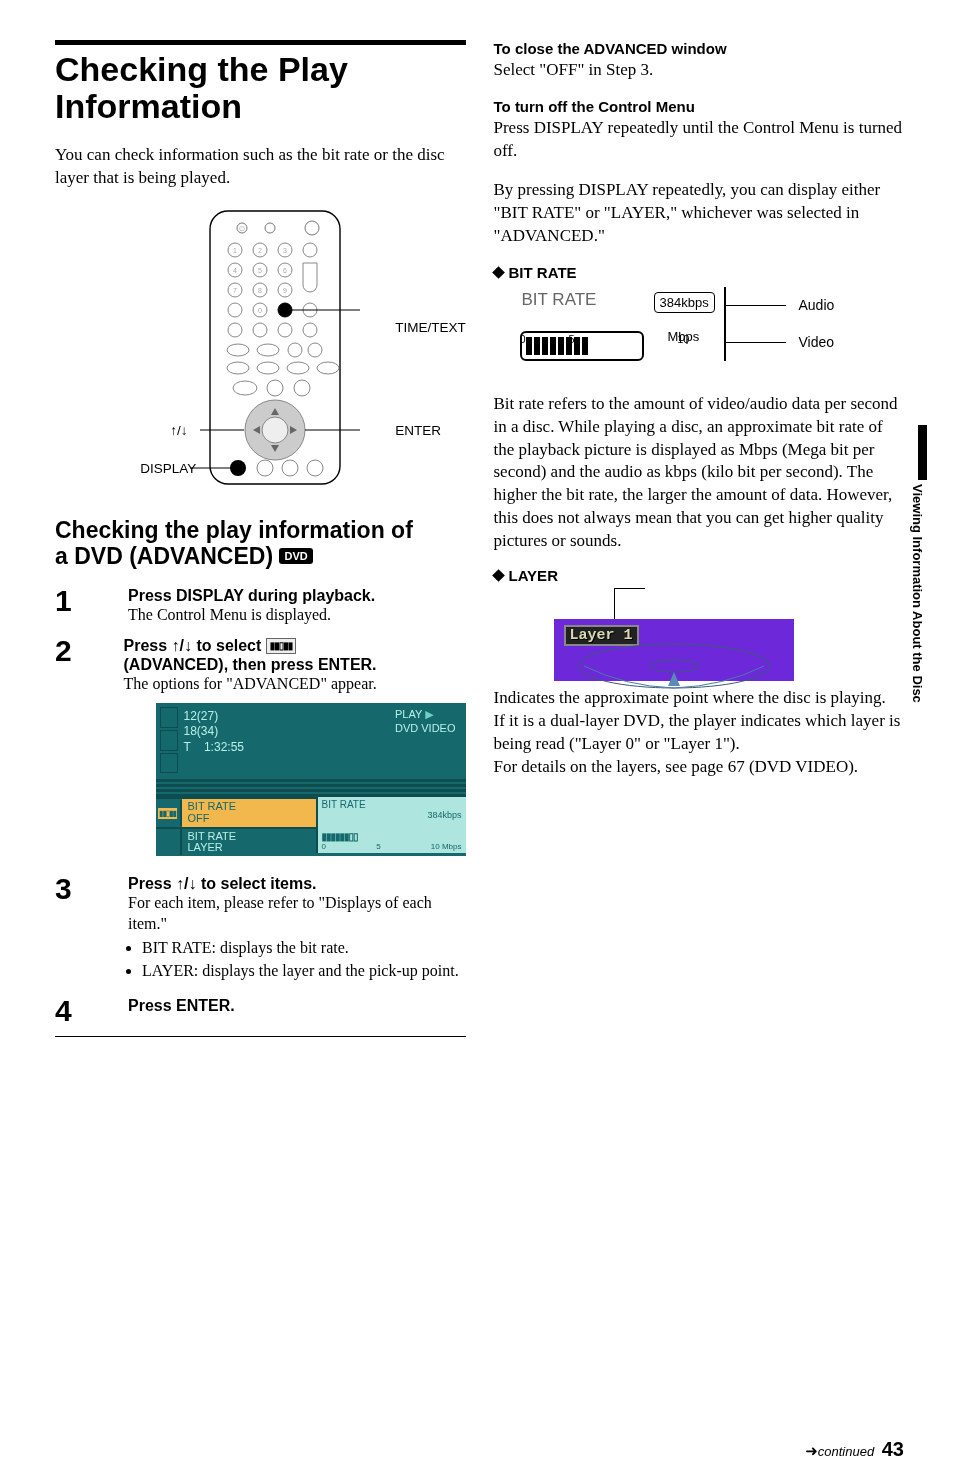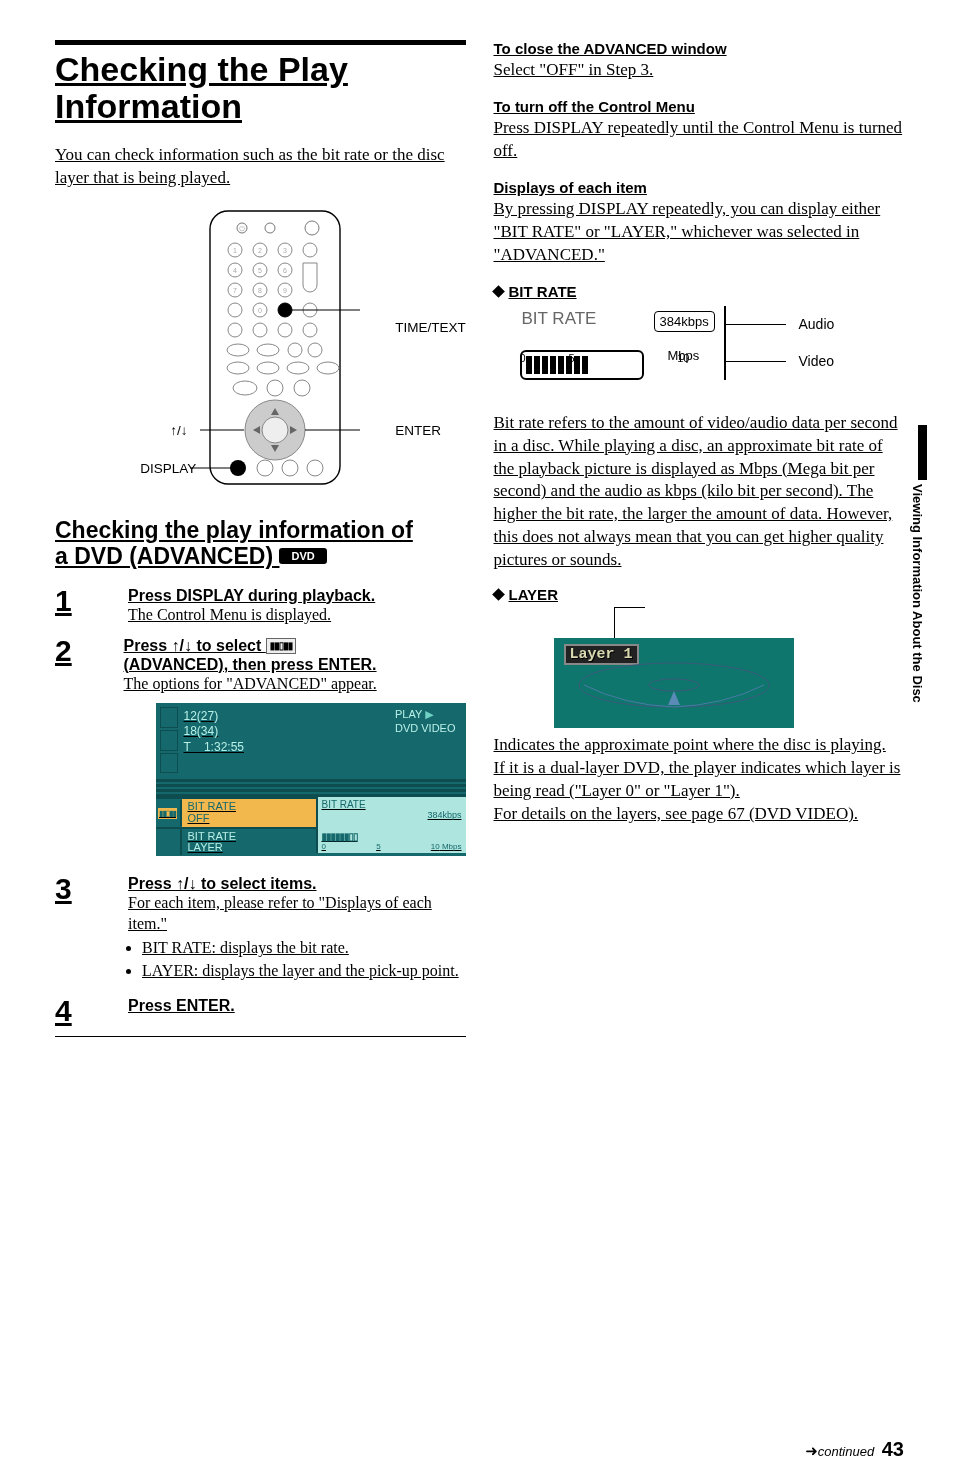--- a/index.html
+++ b/index.html
@@ -12,21 +12,20 @@
   }
   .page {
     padding: 40px 50px 30px 55px;
     position: relative;
     box-sizing: border-box;
     height: 1483px;
   }
   .cols {
     display: flex;
     gap: 28px;
-    text-decoration: underline;
   }
   .col {
     flex: 1;
     min-width: 0;
   }
   .rule {
     border-top: 5px solid #000;
     margin-bottom: 6px;
     width: 100%;
   }
@@ -64,21 +63,21 @@
     line-height: 1.15;
     margin: 0 0 16px 0;
     font-family: Arial, Helvetica, sans-serif;
   }
   .dvd-tag {
     display:inline-block;
     background:#000;
     color:#fff;
     font-size:11px;
     font-weight:bold;
-    padding:2px 12px;
+    padding:2px 5px;
     border-radius:3px;
     vertical-align: middle;
     position: relative;
     top:-2px;
   }
   .steps { margin-top: 8px; }
   .step {
     display: flex;
     align-items: flex-start;
     margin-bottom: 10px;
@@ -203,21 +202,21 @@
   .lead { position:absolute; border-top:1px solid #000; }
   .lead-lbl { position:absolute; font-size:14px; }
 
   .layer-fig { margin:4px 0 6px 60px; width:260px; }
   .layer-note { font-size:14px; line-height:1.2; margin-left:80px; margin-bottom:2px; }
   .layer-lead {
     width:30px;height:30px;border-left:1px solid #000;border-top:1px solid #000;
     margin-left:60px;
   }
   .layer-screen {
-    width:240px; height:90px; background:#0f766e; position:relative;
+    width:240px; height:62px; background:#6d28d9; position:relative;
   }
   .layer-badge {
     position:absolute; left:10px; top:6px;
     font-family:'Courier New',monospace; color:#d9d9b0; font-size:15px; font-weight:bold;
     border:2px solid #888; padding:0 4px; background:#222;
     text-shadow:1px 1px 0 #000;
   }
   .disc-svg { position:absolute; left:50%; top:22px; transform:translateX(-50%); }
 
   .sidetab {
@@ -455,21 +454,20 @@
 <div class="col">
   <div class="sect">
     <div class="h3">To close the ADVANCED window</div>
     <div class="body">Select "OFF" in Step 3.</div>
   </div>
   <div class="sect">
     <div class="h3">To turn off the Control Menu</div>
     <div class="body">Press DISPLAY repeatedly until the Control Menu is turned off.</div>
   </div>
   <div class="sect">
-    <div class="h3">Displays of each item</div>
     <div class="body">By pressing DISPLAY repeatedly, you can display either "BIT RATE" or "LAYER," whichever was selected in "ADVANCED."</div>
   </div>
 
   <div class="h3 diamond"><span>BIT RATE</span></div>
   <div class="bitrate-fig">
     <div class="br-box">
       <div class="br-title">BIT RATE</div>
       <div class="br-kbps">384kbps</div>
       <div class="br-bar-outer">
         <div class="ticks">

